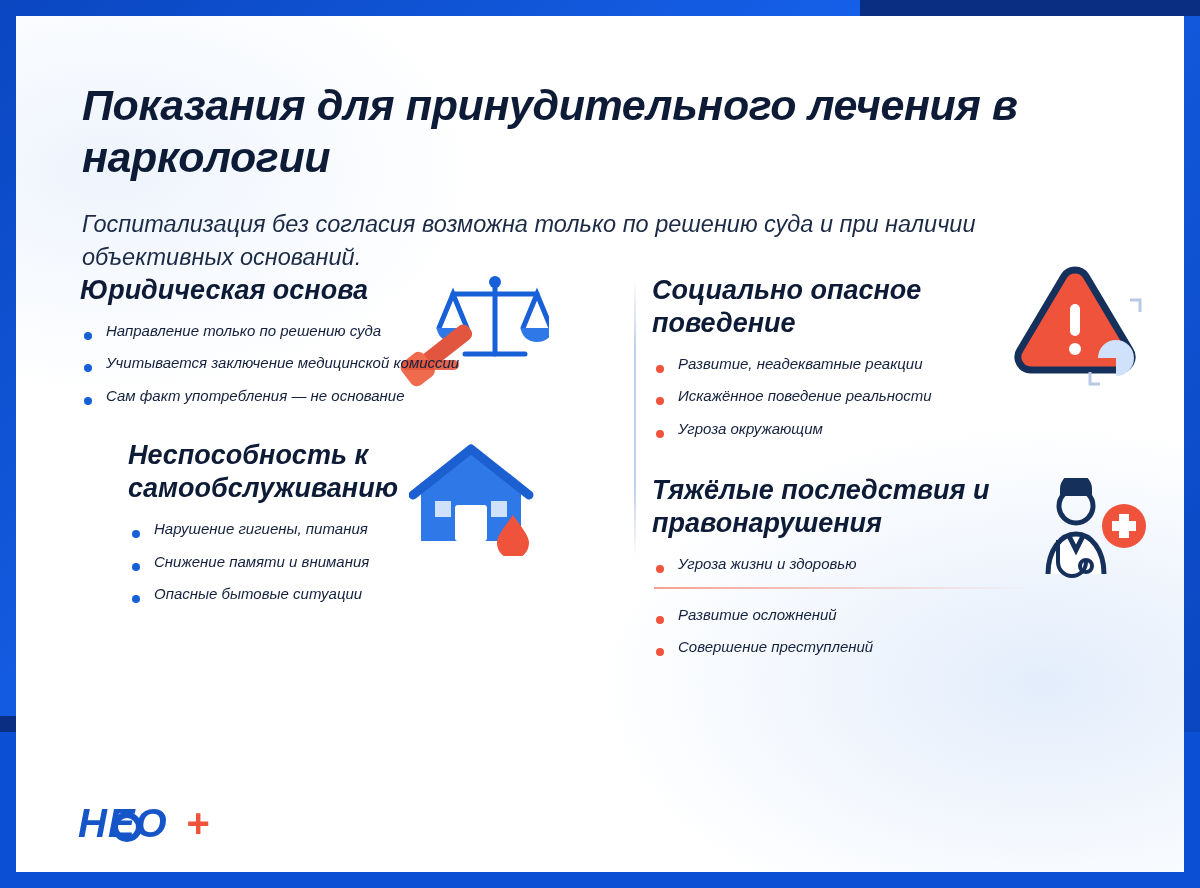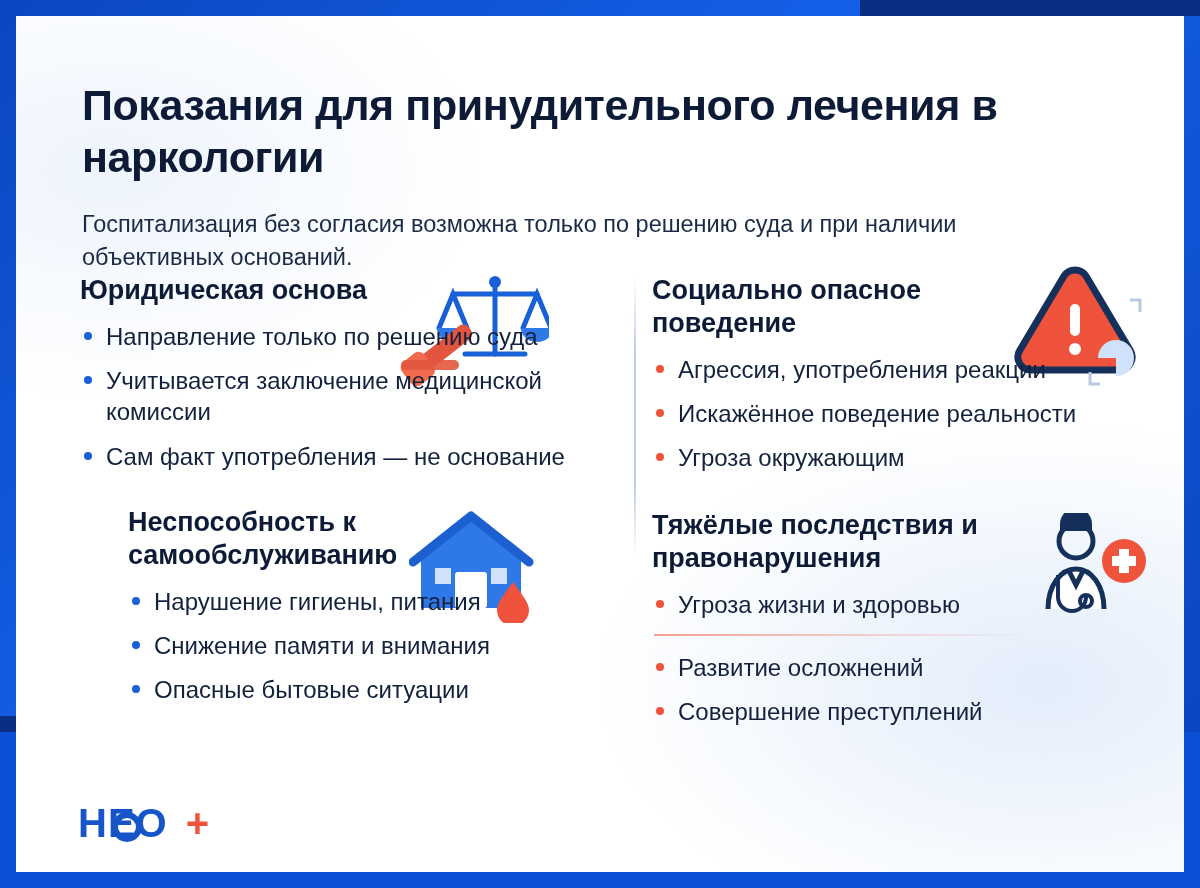--- a/index.html
+++ b/index.html
@@ -14,20 +14,21 @@
     overflow: hidden;
   }
 
   
   .poster {
     position: relative;
     width: 1200px;
     height: 732px;
     background: linear-gradient(135deg, #0a46c0 0%, #1560e8 45%, #0a46c0 100%);
     box-sizing: border-box;
+    font-style: italic;
   }
   .frame-top-dark {
     position: absolute;
     left: 860px;
     top: 0;
     width: 340px;
     height: 16px;
     background: #0a2f82;
   }
   .frame-bottom-dark {
@@ -113,21 +114,21 @@
   .block-title.wide { max-width: 420px; }
 
   ul.bullets {
     list-style: none;
     margin: 0;
     padding: 0;
   }
   ul.bullets li {
     position: relative;
     padding-left: 26px;
-    font-size: 24px;
+    font-size: 15px;
     line-height: 1.3;
     color: #14213d;
     margin-bottom: 13px;
     max-width: 460px;
   }
   ul.bullets li:before {
     content: "";
     position: absolute;
     left: 4px;
     top: 11px;
@@ -261,21 +262,21 @@
             <circle cx="63" cy="85" r="6" fill="#ffffff"></circle>
             <g stroke="#b9c9e4" stroke-width="3" fill="none">
               <path d="M118 36 h10 v12"></path>
               <path d="M88 120 h-10 v-12"></path>
             </g>
             <path d="M104 112 a18 18 0 1 0 -18 -18 h18 z" fill="#cfe1fb"></path>
           </svg>
         </div>
         <h2 class="block-title">Социально опасное поведение</h2>
         <ul class="bullets red">
-          <li>Агрессия, употребления реакции</li>
+          <li>Развитие, неадекватные реакции</li>
           <li>Искажённое поведение реальности</li>
           <li>Угроза окружающим</li>
         </ul>
       </div>
 
       <div class="block" style="margin-top:36px;">
         <div class="icon-wrap icon-doc">
           <svg width="130" height="115" viewBox="0 0 130 115">
             <circle cx="52" cy="28" r="17" fill="none" stroke="#16305c" stroke-width="5"></circle>
             <path d="M36 18 h32 v-7 a16 16 0 0 0 -32 0 z" fill="#16305c"></path>

